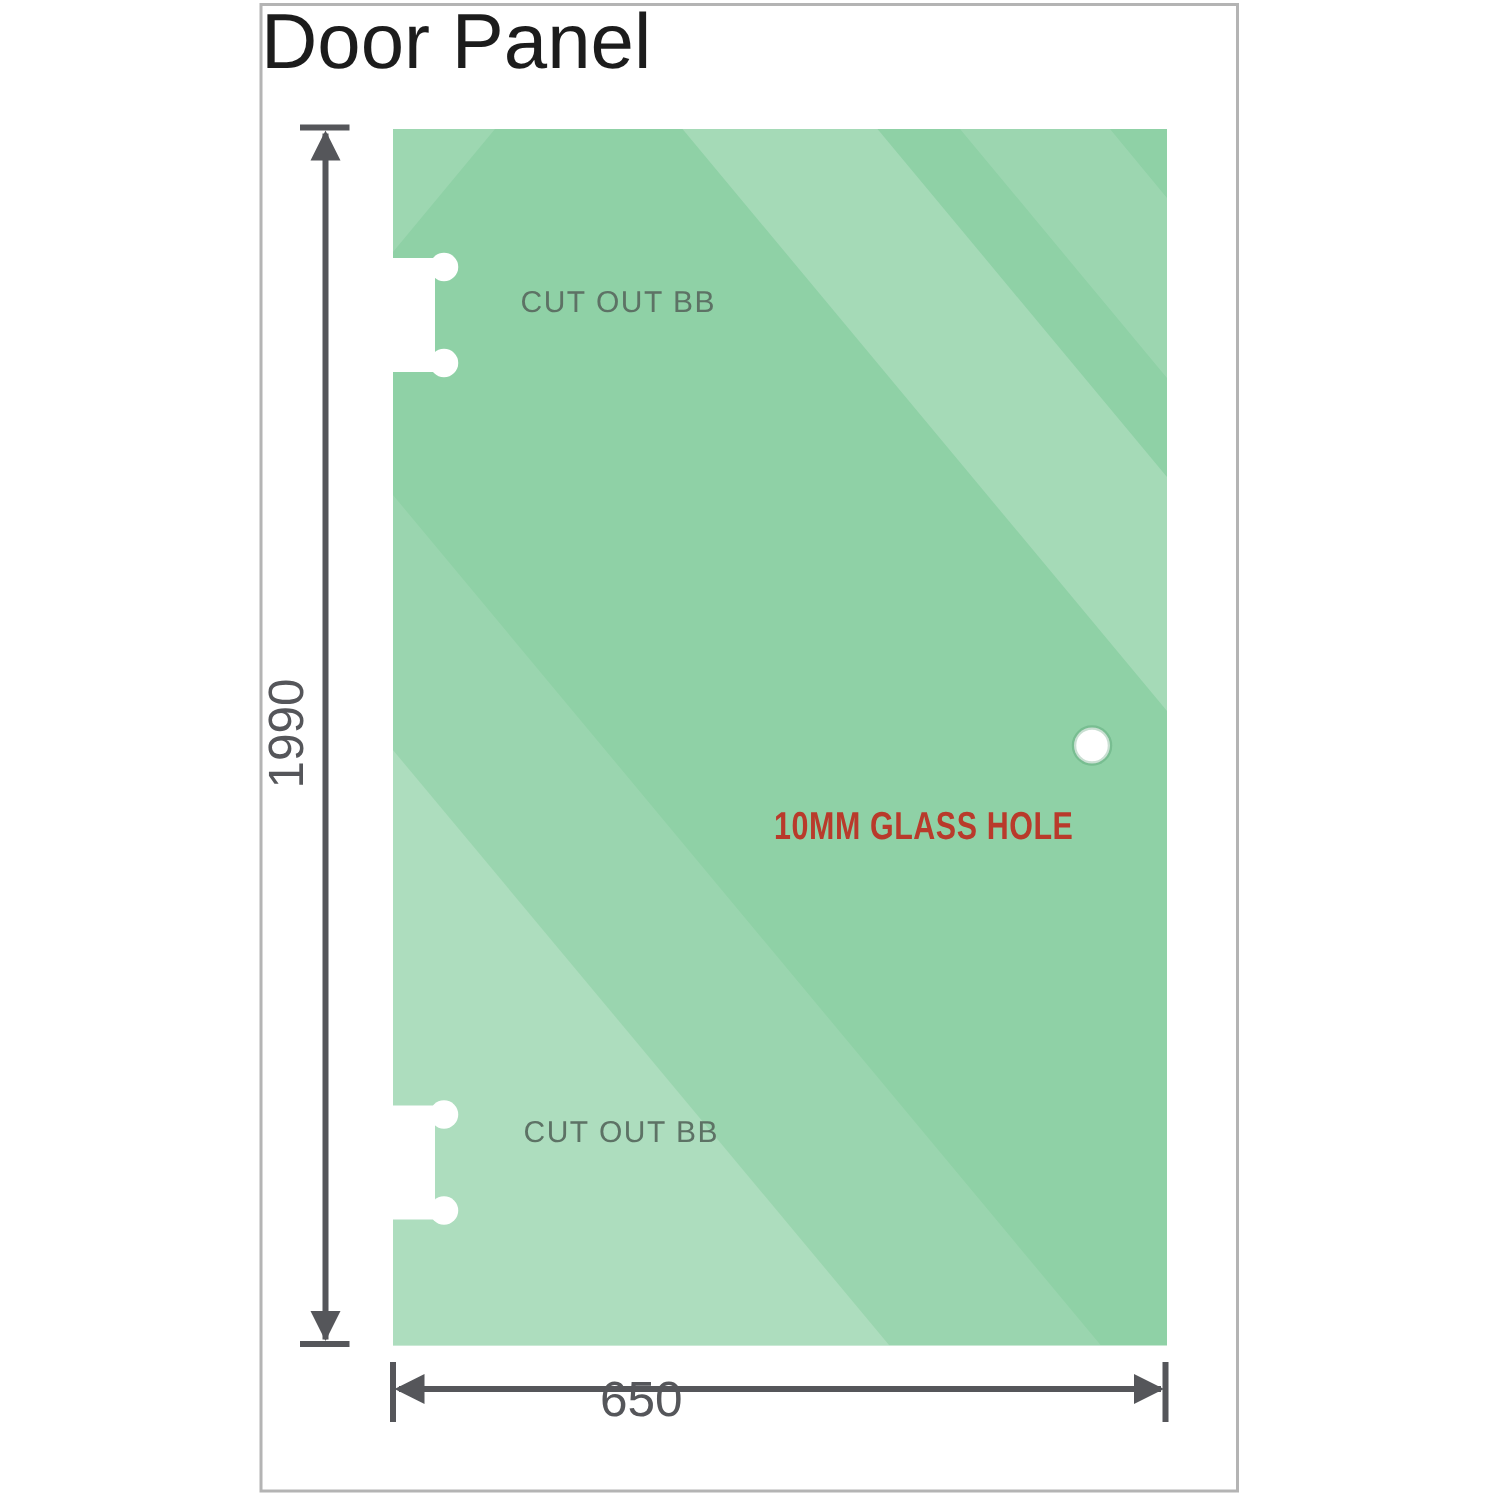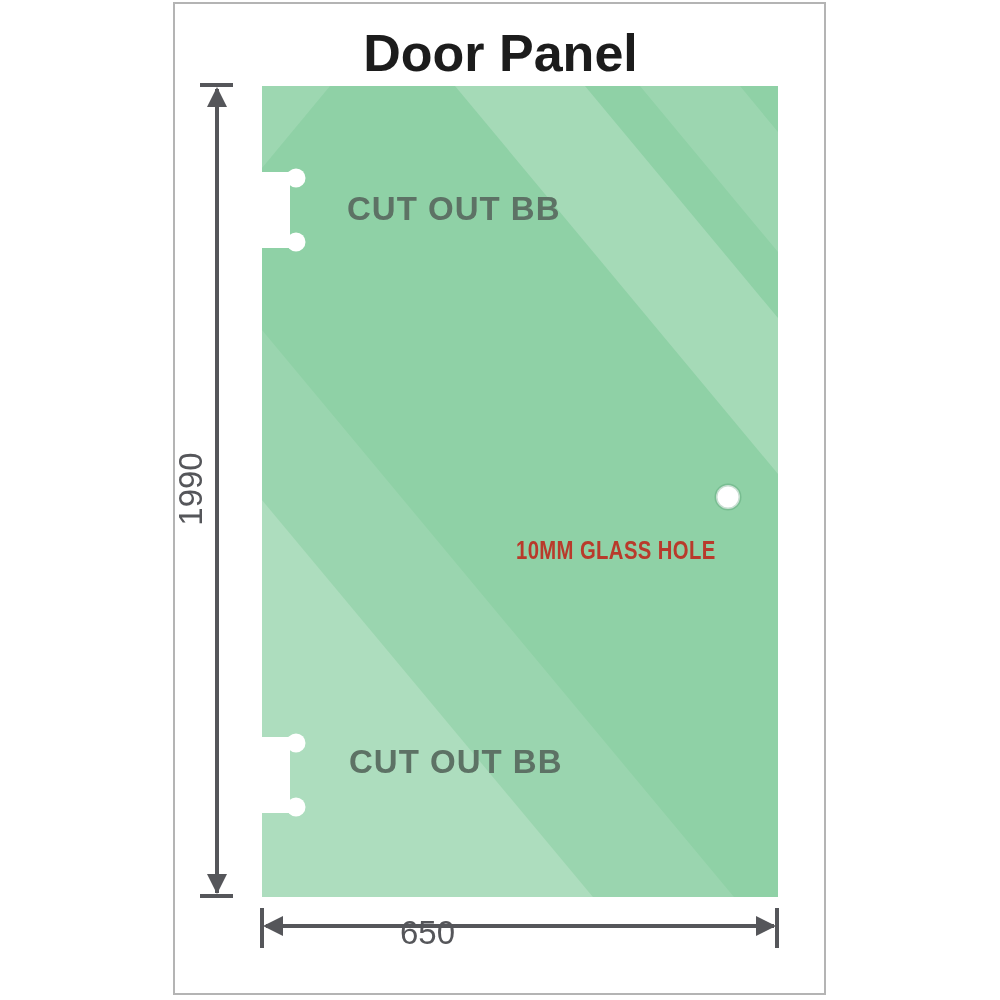--- a/index.html
+++ b/index.html
@@ -17,25 +17,25 @@
     position:relative;width:1000px;height:1000px;background:var(--background);
     font-family:"Liberation Sans","DejaVu Sans",sans-serif;overflow:hidden;
   }
   .frame{
     position:absolute;left:173px;top:2px;width:653px;height:993px;
     border:2px solid var(--frame-border);box-sizing:border-box;background:transparent;
   }
   .diagram-svg{position:absolute;left:0;top:0;width:1000px;height:1000px;}
   .txt{position:absolute;white-space:nowrap;}
   .title{
-    left:174px;top:25px;width:653px;text-align:center;
-    font-size:52px;font-weight:700;color:var(--title-black);letter-spacing:0px;line-height:1.1;
+    left:174px;top:0;width:653px;text-align:left;
+    font-size:52px;font-weight:400;color:var(--title-black);letter-spacing:0px;line-height:1.1;
   }
   .cutout-label{
-    font-size:33px;font-weight:700;letter-spacing:1px;color:var(--cutout-label-gray);line-height:1;
+    font-size:20px;font-weight:400;letter-spacing:1px;color:var(--cutout-label-gray);line-height:1;
   }
   .cutout-label.top{left:347px;top:192px;}
   .cutout-label.bottom{left:349px;top:745px;}
   .hole-label{
     left:516px;top:537px;font-size:26px;font-weight:700;color:var(--hole-label-red);
     line-height:1;display:inline-block;transform:scaleX(0.78);transform-origin:left center;
     letter-spacing:0.5px;
   }
   .dim-value{font-size:33px;color:var(--dim-gray);line-height:1;}
   .dim-height{

